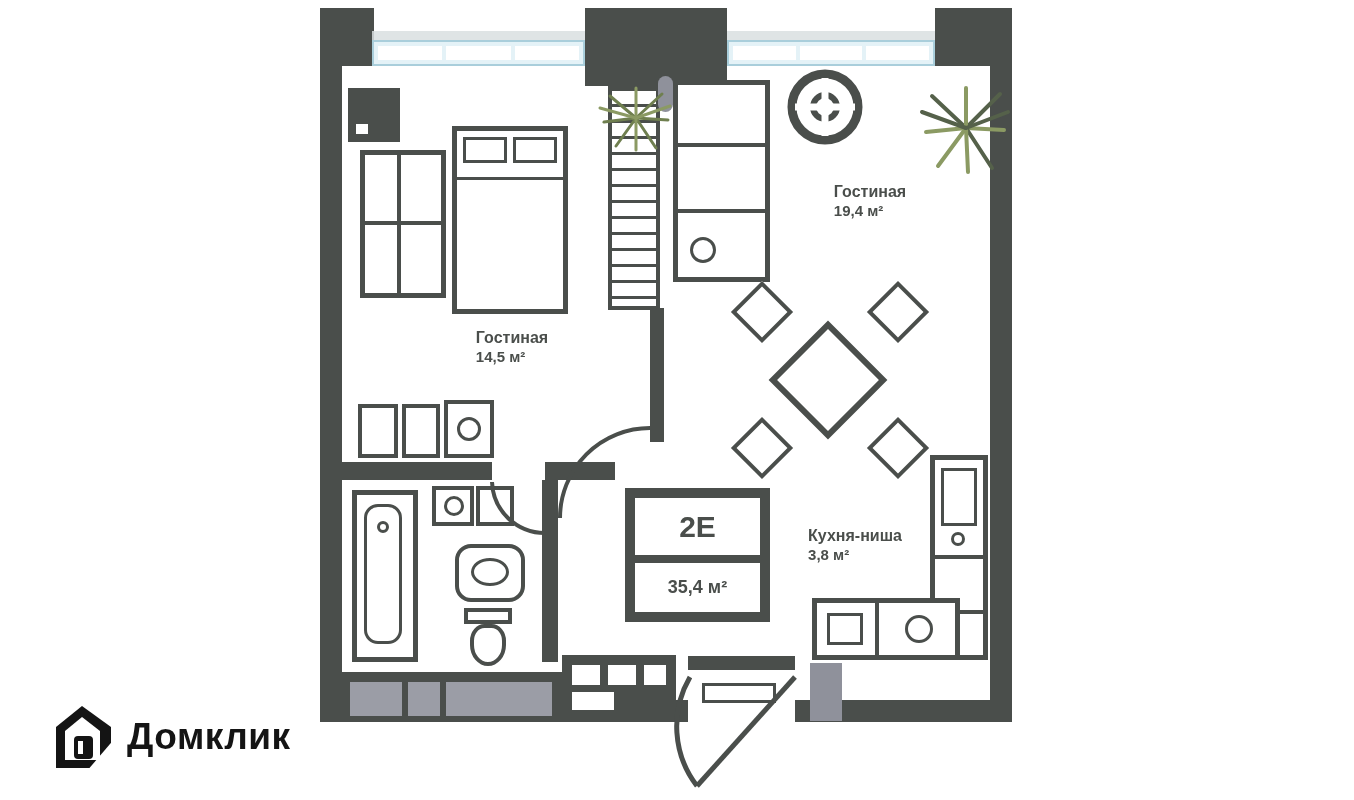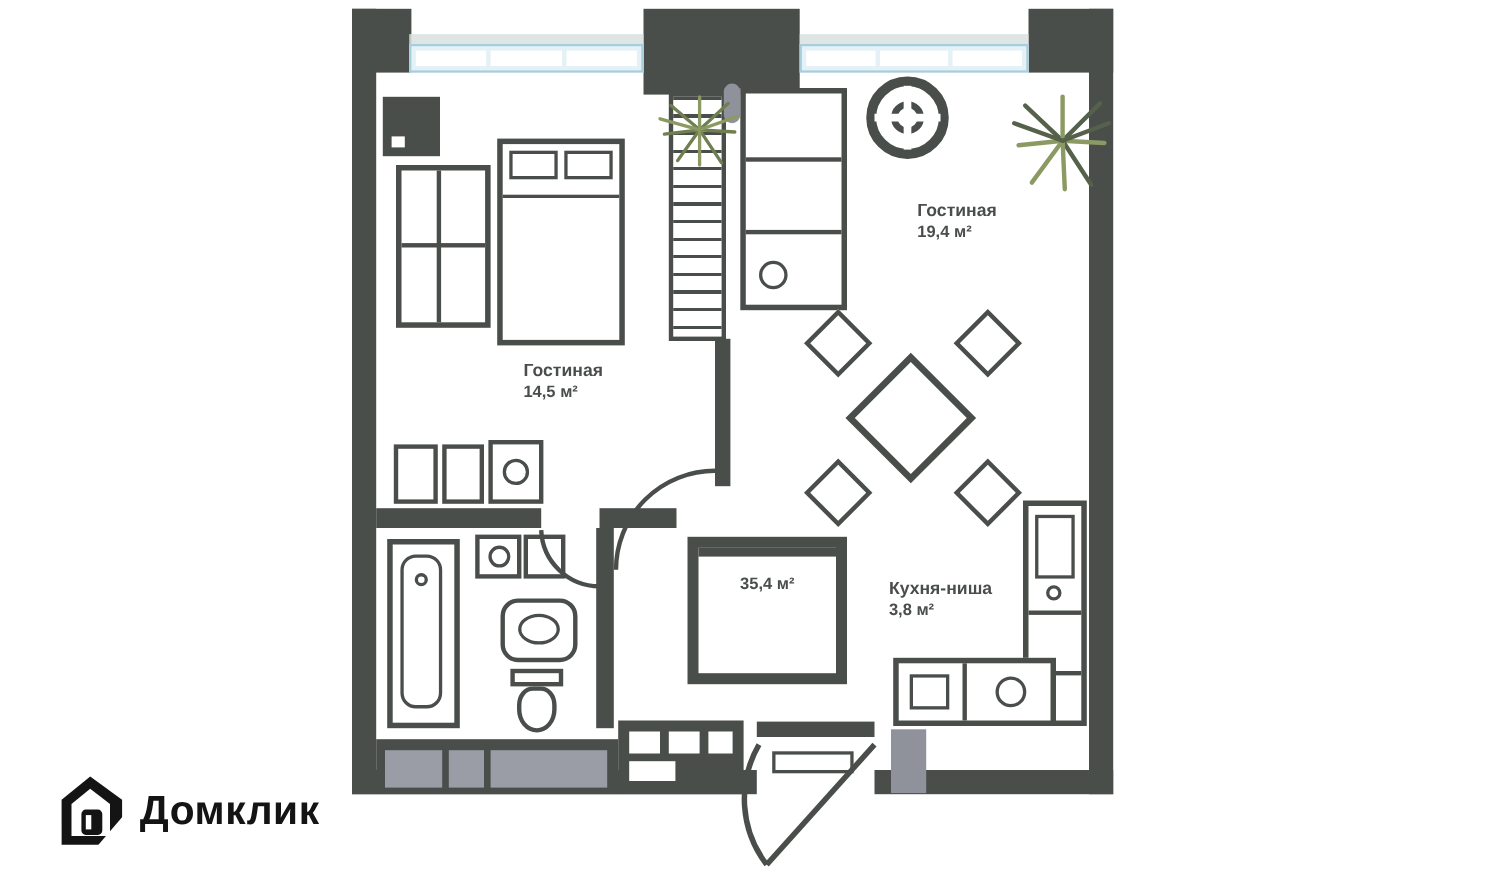--- a/index.html
+++ b/index.html
@@ -17,21 +17,21 @@
   .win-shadow{position:absolute;background:var(--window-shadow,#d9dfe1);opacity:.85;}
   .stripes{background:repeating-linear-gradient(to bottom,var(--ink,#4a4e4b) 0 3px,transparent 3px 16px);}
   .room-label{position:absolute;transform:translateX(-50%);color:var(--ink,#4a4e4b);
               line-height:1.25;white-space:nowrap;}
   .room-label .rl-name{font-size:16px;font-weight:700;}
   .room-label .rl-area{font-size:15px;font-weight:700;}
   .info-box{position:absolute;border:10px solid var(--ink,#4a4e4b);background:#fff;box-sizing:border-box;
             display:grid;grid-template-rows:1fr 1fr;}
   .info-box .cell{display:flex;align-items:center;justify-content:center;color:var(--ink,#4a4e4b);}
   .info-box .cell.type{font-size:30px;font-weight:800;}
-  .info-box .cell.area{font-size:15px;font-weight:700;border-top:8px solid var(--ink,#4a4e4b);}
+  .info-box .cell.area{font-size:18px;font-weight:700;border-top:8px solid var(--ink,#4a4e4b);}
   .gray{background:var(--light-gray,#9b9da6);position:absolute;}
   .logo{position:absolute;display:flex;align-items:center;}
   .logo-text{font-size:37px;font-weight:800;color:var(--logo-black,#141414);margin-left:13px;letter-spacing:.5px;}
   svg{display:block;}
 </style>
 </head>
 <body>
 
 <div class="stage">
 
@@ -183,20 +183,21 @@
   <div class="room-label" style="left:870px;top:182px">
     <div class="rl-name">Гостиная</div>
     <div class="rl-area">19,4 м²</div>
   </div>
   <div class="room-label" style="left:855px;top:526px">
     <div class="rl-name">Кухня-ниша</div>
     <div class="rl-area">3,8 м²</div>
   </div>
 
   <div class="info-box" style="left:625px;top:488px;width:145px;height:134px">
+    <div class="cell type">2Е</div>
     <div class="cell area">35,4 м²</div>
   </div>
 
   <div class="logo" style="left:50px;top:704px">
     <svg width="64" height="66" viewBox="0 0 64 66">
       <path d="M32 2 L61 23 V47 L46 64 H6 V23 Z" fill="#141414"></path>
       <path d="M32 13 L50 27 V56 H15 V27 Z" fill="#ffffff"></path>
       <rect x="24" y="32" width="19" height="23" rx="4" fill="#141414"></rect>
       <rect x="28" y="37" width="5" height="13" fill="#ffffff"></rect>
       <line x1="40" y1="68" x2="64" y2="40" stroke="#ffffff" stroke-width="6"></line>

